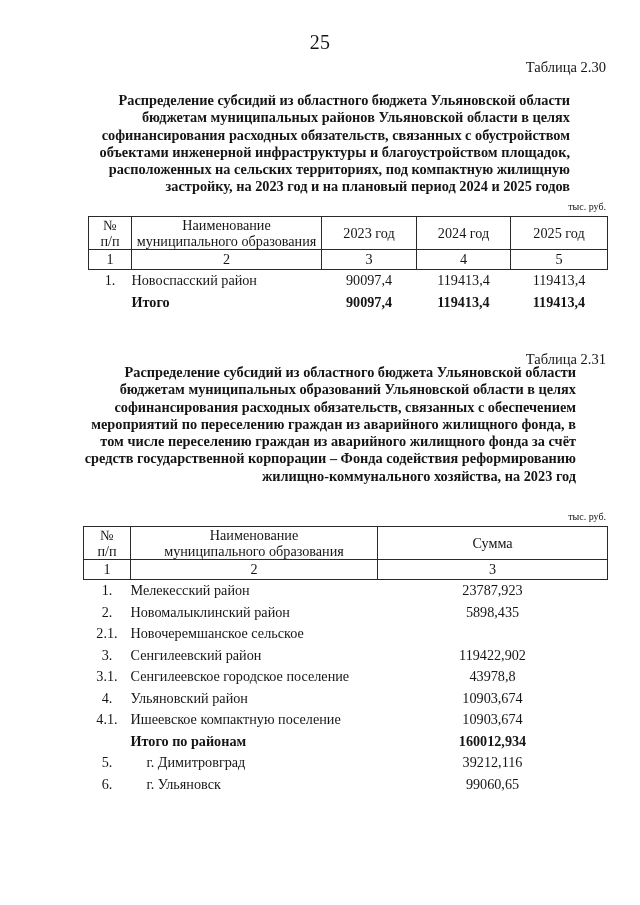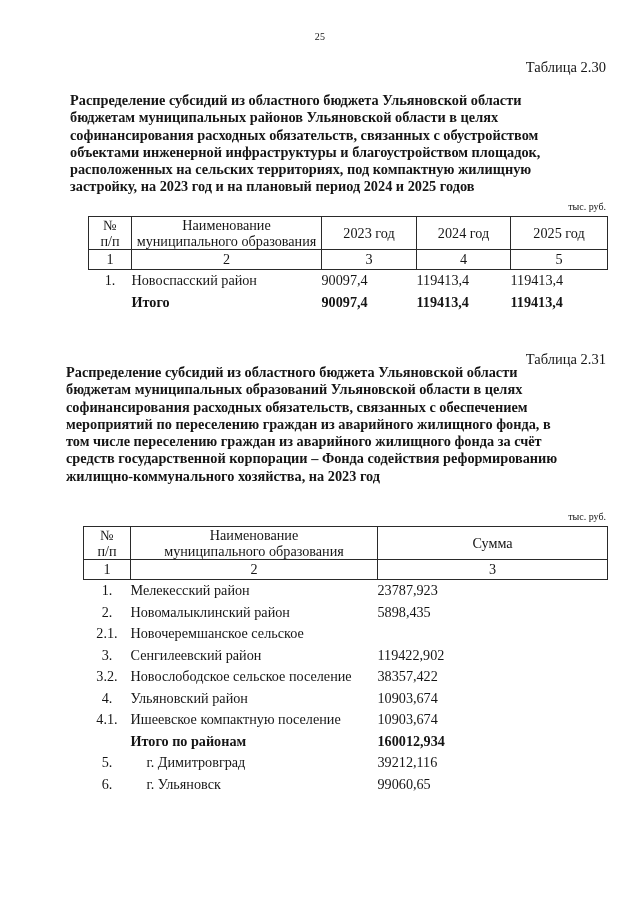--- a/index.html
+++ b/index.html
@@ -22,40 +22,40 @@
     box-sizing: border-box;
   }
 
   
   .page-number {
     position: absolute;
     top: 31px;
     left: 0;
     width: 640px;
     text-align: center;
-    font-size: 10px;
+    font-size: 20px;
     letter-spacing: .3px;
   }
 
   
   .table-label {
     position: absolute;
     right: 34px;
     font-size: 14.5px;
     white-space: nowrap;
   }
   #label-230 { top: 59px; margin-left: 20px; }
   #label-231 { top: 351px; }
 
   
   .doc-title {
     position: absolute;
     left: 70px;
     width: 500px;
-    text-align: left;
+    text-align: right;
     font-weight: bold;
     font-size: 14.3px;
     line-height: 17.3px;
   }
   #title-1 { top: 92px; }
   #title-2 { top: 364px; width: 510px; left: 66px; }
 
   
   .units {
     position: absolute;
@@ -87,21 +87,21 @@
     height: 19px;
     line-height: 19px;
   }
   .data-row td {
     height: 21.5px;
     line-height: 21.5px;
     border: none;
   }
   .c-idx { text-align: center; }
   .c-name { text-align: left; padding-left: 9px; }
-  .c-val  { text-align: left; }
+  .c-val  { text-align: center; }
   .bold { font-weight: bold; }
 
   
   #table-1 {
     top: 216px;
     left: 88px;
     width: 519px;
   }
   
   #table-2 {
@@ -216,23 +216,23 @@
         <td class="c-name" style="vertical-align:top">Новочеремшанское сельское</td>
         <td class="c-val"></td>
       </tr>
 
       <tr class="data-row">
         <td class="c-idx">3.</td>
         <td class="c-name">Сенгилеевский район</td>
         <td class="c-val">119422,902</td>
       </tr>
       <tr class="data-row">
-        <td class="c-idx">3.2.</td>
-        <td class="c-name">Новослободское сельское поселение</td>
-        <td class="c-val">38357,422</td>
+        <td class="c-idx">3.1.</td>
+        <td class="c-name">Сенгилеевское городское поселение</td>
+        <td class="c-val">43978,8</td>
       </tr>
       <tr class="data-row">
         <td class="c-idx">4.</td>
         <td class="c-name">Ульяновский район</td>
         <td class="c-val">10903,674</td>
       </tr>
       <tr class="data-row">
         <td class="c-idx">4.1.</td>
         <td class="c-name">Ишеевское компактную поселение</td>
         <td class="c-val">10903,674</td>

